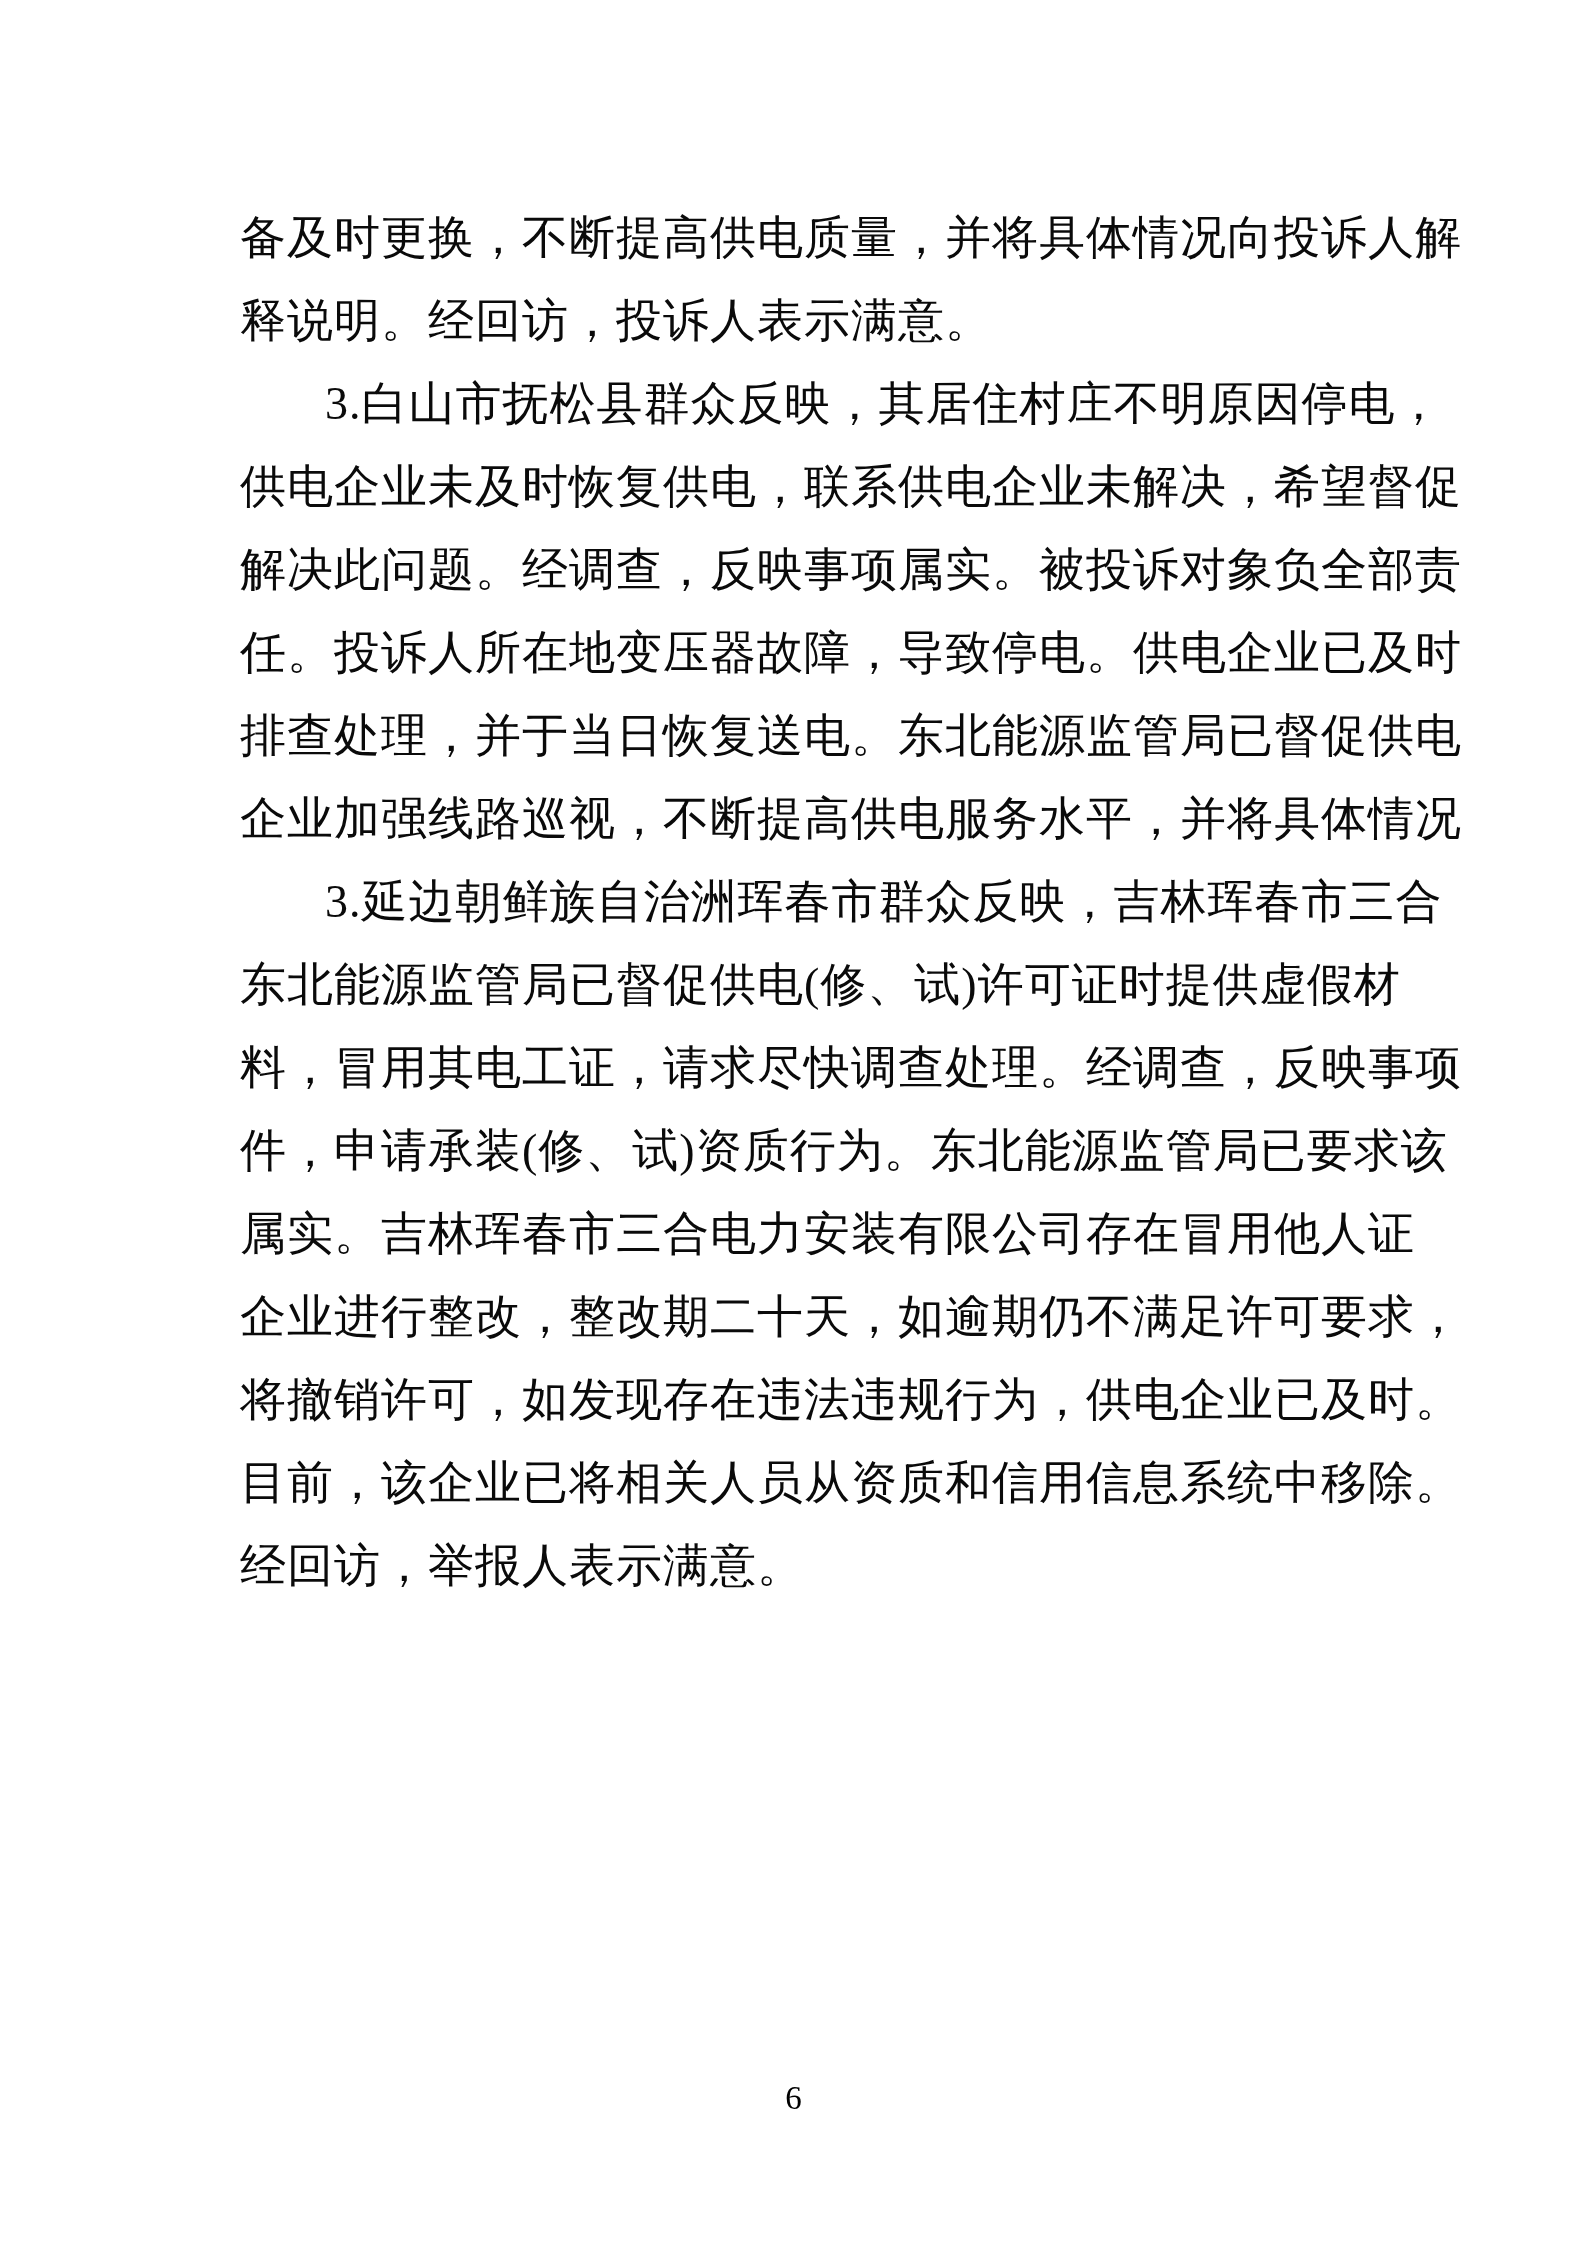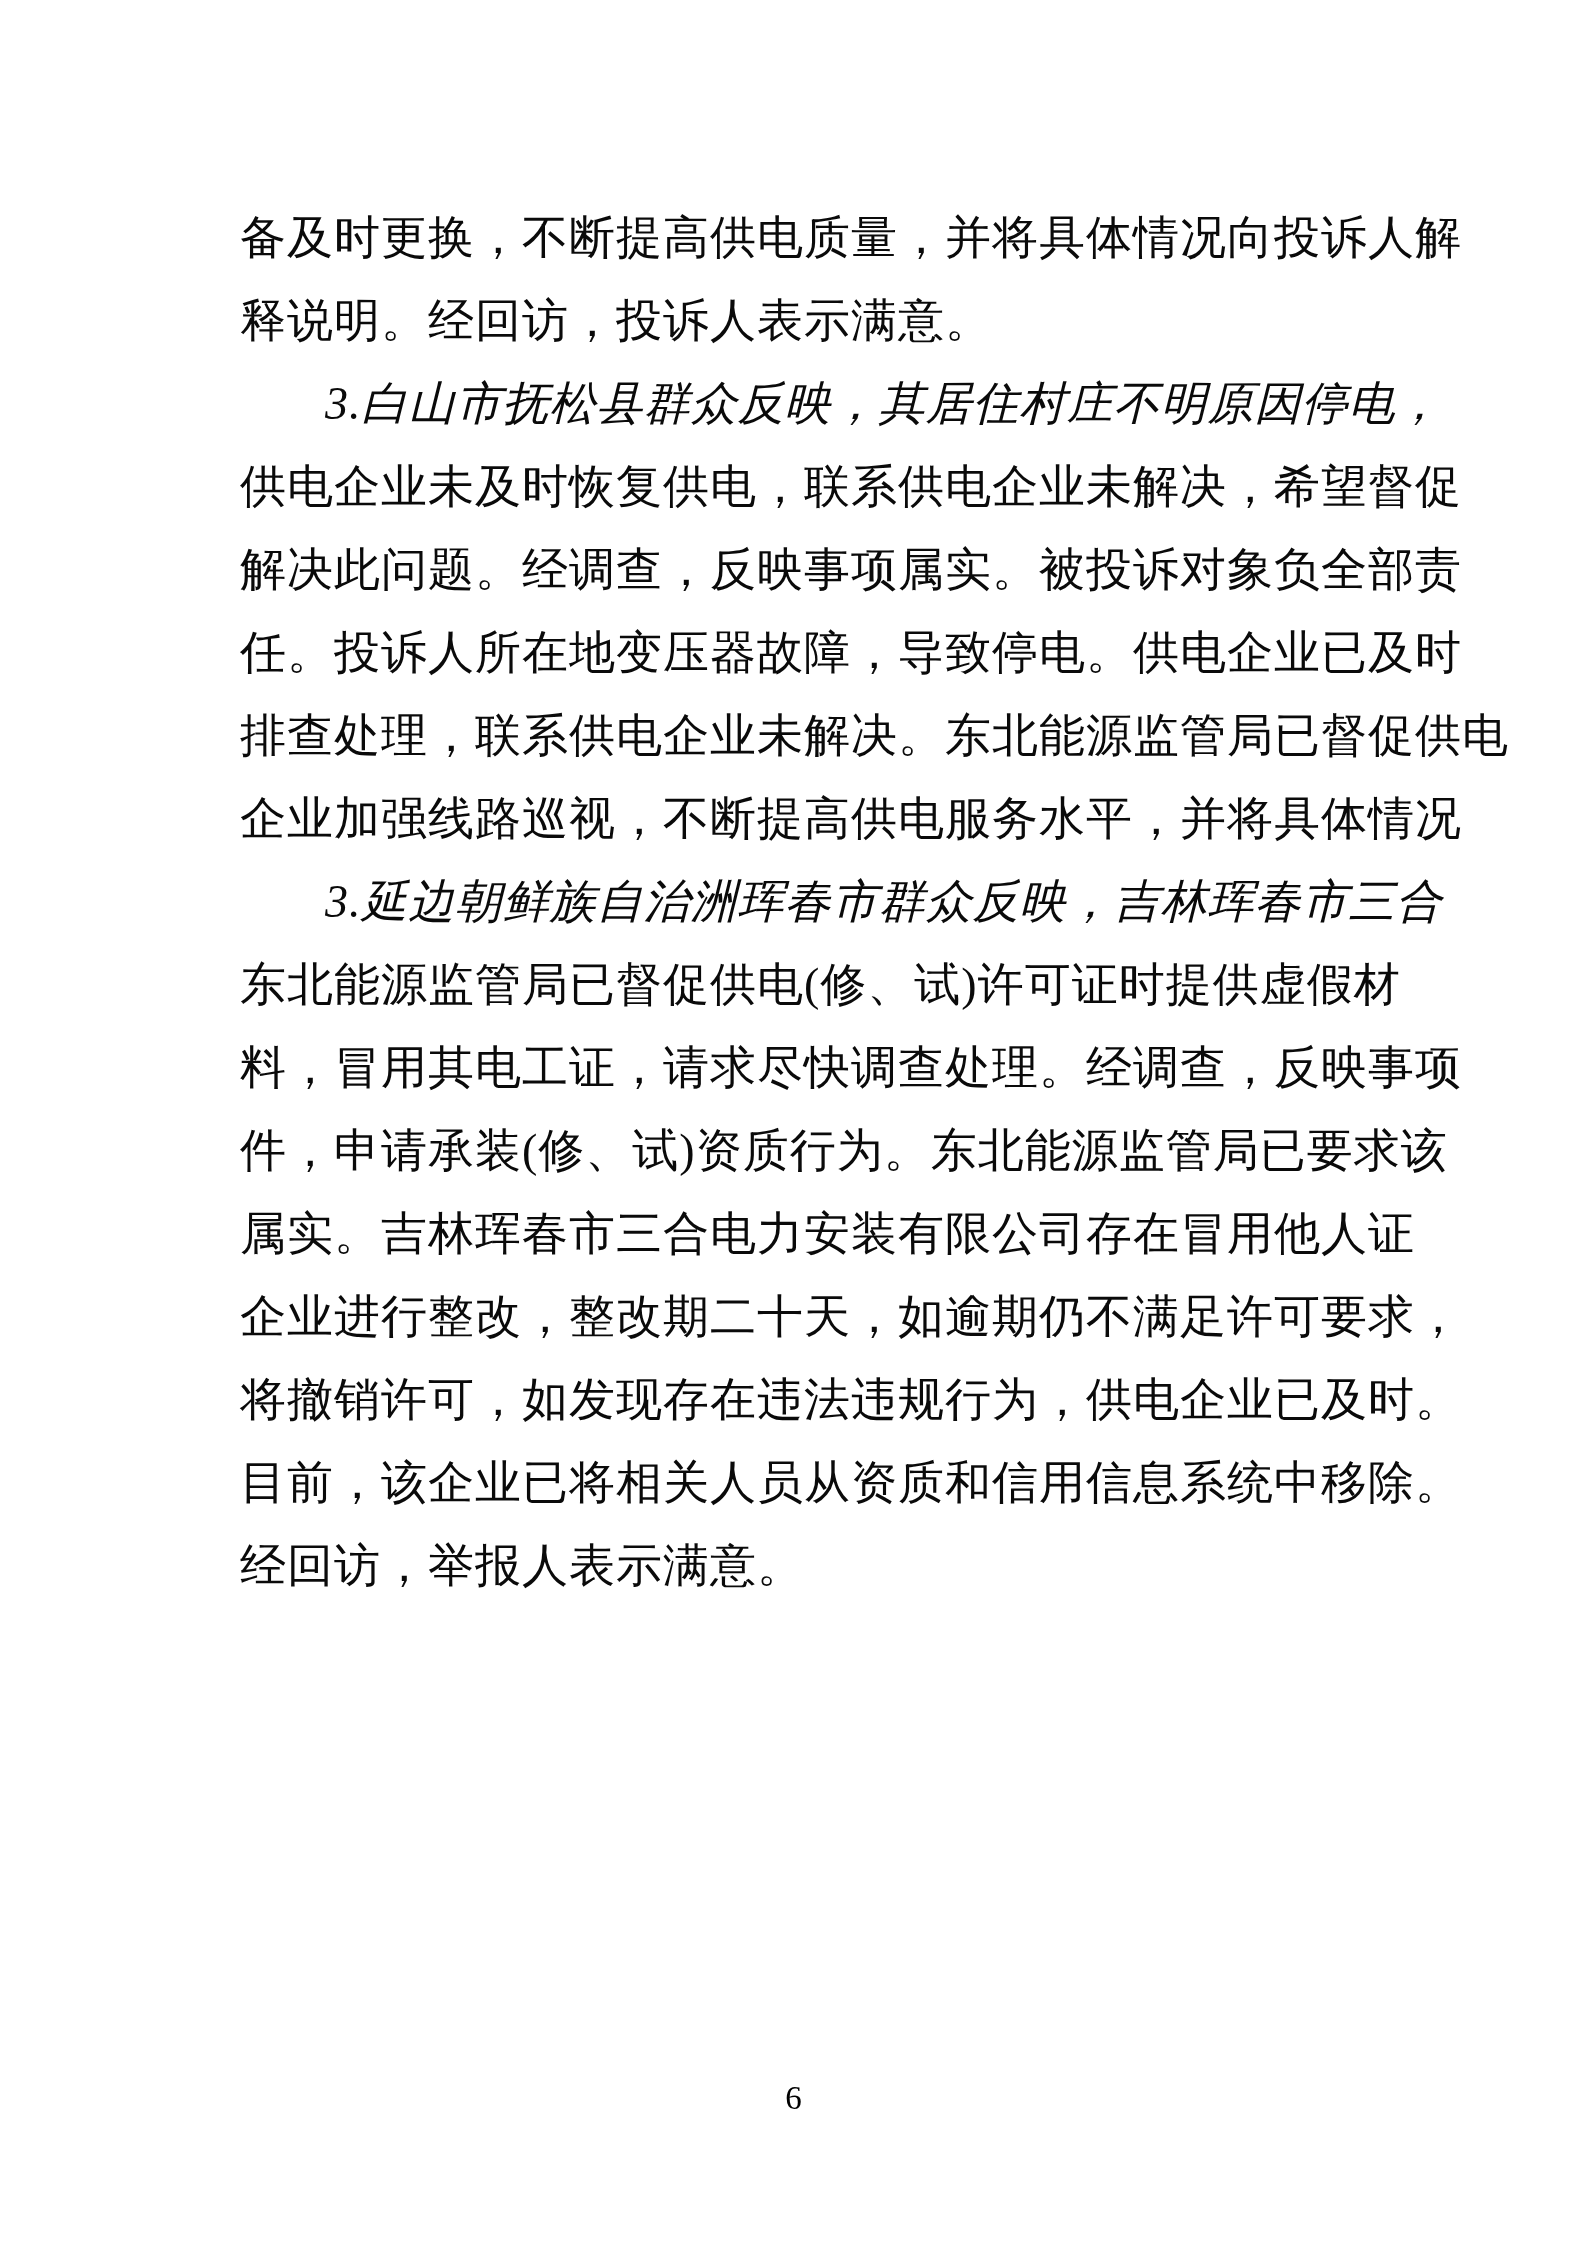--- a/index.html
+++ b/index.html
@@ -36,21 +36,20 @@
   .line {
     height: 83px;
     line-height: 83px;
     font-size: 46px;
     letter-spacing: 1px;
     white-space: nowrap;
     text-align: left;
   }
   .line.indent {
     padding-left: 85px;
-    font-style: italic;
   }
   .page-number {
     position: absolute;
     left: 0;
     top: 2078px;
     width: 100%;
     text-align: center;
     font-size: 33px;
     line-height: 40px;
     color: #000000;
@@ -63,21 +62,21 @@
   <div class="text-block" id="doc-body">
       <div class="paragraph">
         <div class="line">备及时更换，不断提高供电质量，并将具体情况向投诉人解</div>
         <div class="line">释说明。经回访，投诉人表示满意。</div>
       </div>
       <div class="paragraph">
         <div class="line indent">3.白山市抚松县群众反映，其居住村庄不明原因停电，</div>
         <div class="line">供电企业未及时恢复供电，联系供电企业未解决，希望督促</div>
         <div class="line">解决此问题。经调查，反映事项属实。被投诉对象负全部责</div>
         <div class="line">任。投诉人所在地变压器故障，导致停电。供电企业已及时</div>
-        <div class="line">排查处理，联系供电企业未解决。东北能源监管局已督促供电</div>
+        <div class="line">排查处理，并于当日恢复送电。东北能源监管局已督促供电</div>
         <div class="line">企业加强线路巡视，不断提高供电服务水平，并将具体情况</div>
       </div>
       <div class="paragraph">
         <div class="line indent">3.延边朝鲜族自治洲珲春市群众反映，吉林珲春市三合</div>
         <div class="line">东北能源监管局已督促供电(修、试)许可证时提供虚假材</div>
         <div class="line">料，冒用其电工证，请求尽快调查处理。经调查，反映事项</div>
         <div class="line">件，申请承装(修、试)资质行为。东北能源监管局已要求该</div>
         <div class="line">属实。吉林珲春市三合电力安装有限公司存在冒用他人证</div>
         <div class="line">企业进行整改，整改期二十天，如逾期仍不满足许可要求，</div>
         <div class="line">将撤销许可，如发现存在违法违规行为，供电企业已及时。</div>

